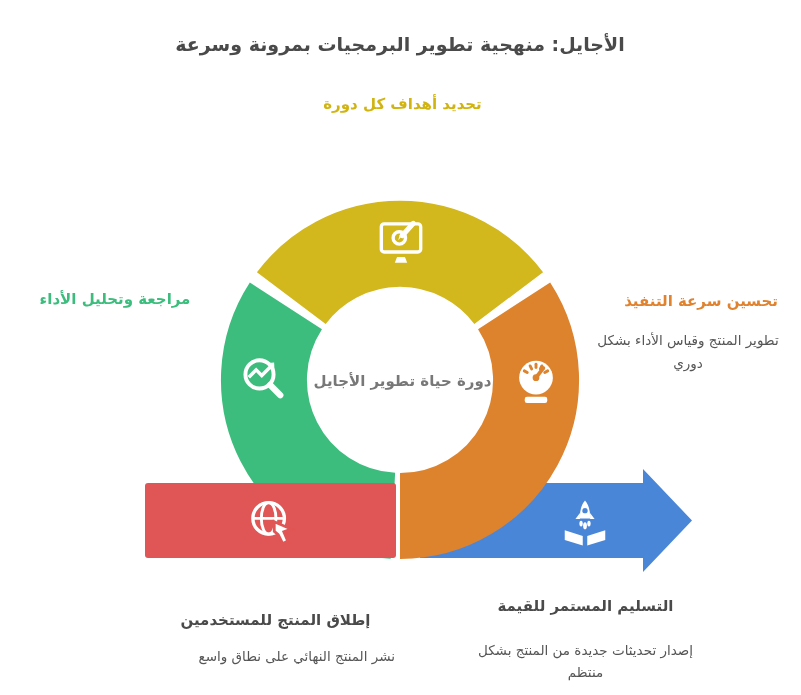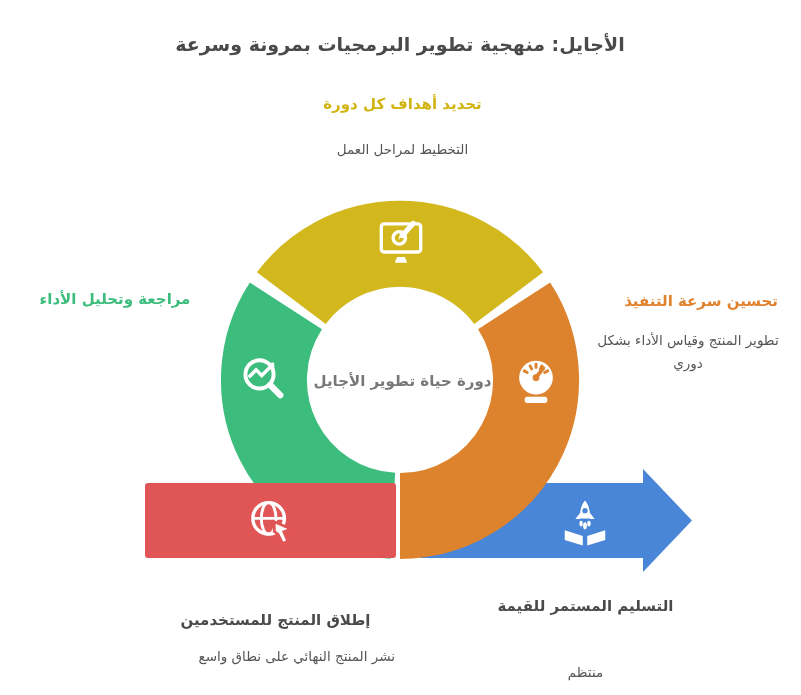--- a/index.html
+++ b/index.html
@@ -36,33 +36,32 @@
 
     <rect x="145" y="483" width="251" height="75" rx="3" fill="#e05555"></rect>
 
     <path d="M 420 483 H 643 V 469 L 692 520.5 L 643 572 V 558 H 420 Z" fill="#4a86d8"></path>
 
     <path d="M 514.1 305.9 A 136 136 0 0 1 400 516" fill="none" stroke-width="86" stroke="#dd832d"></path>
   </svg>
 
   <div class="txt title">الأجايل: منهجية تطوير البرمجيات بمرونة وسرعة</div>
   <div class="txt h-yellow">تحديد أهداف كل دورة</div>
-  <div class="txt s-yellow">التخطيط لمراحل العمل</div>
   <div class="txt h-green">مراجعة وتحليل الأداء</div>
   <div class="txt h-orange">تحسين سرعة التنفيذ</div>
   <div class="txt s-orange">
     <span>تطوير المنتج وقياس الأداء بشكل</span><br>
     <span>دوري</span>
   </div>
   <div class="txt c-label">دورة حياة تطوير الأجايل</div>
   <div class="txt h-launch">إطلاق المنتج للمستخدمين</div>
   <div class="txt s-launch">نشر المنتج النهائي على نطاق واسع</div>
   <div class="txt h-deliver">التسليم المستمر للقيمة</div>
   <div class="txt s-deliver">
-    <br>
+    <span>إصدار تحديثات جديدة من المنتج بشكل</span><br>
     <span>منتظم</span>
   </div>
 
   <svg class="icon" style="left:374px;top:216px;" width="54" height="54" viewBox="0 0 48 48">
     <rect x="6.5" y="7" width="35" height="25" rx="2.5" fill="none" stroke="#ffffff" stroke-width="3"></rect>
     <path d="M20.5 36.5 L27.5 36.5 L29.5 41.5 L18.5 41.5 Z" fill="#ffffff"></path>
     <circle cx="22.5" cy="19.5" r="5.5" fill="none" stroke="#ffffff" stroke-width="3"></circle>
     <line x1="35" y1="6.5" x2="25" y2="17.5" stroke="#ffffff" stroke-width="4.5" stroke-linecap="round"></line>
     <path d="M26 16.5 L21.5 21.5 L23.5 15" fill="#ffffff"></path>
   </svg>

